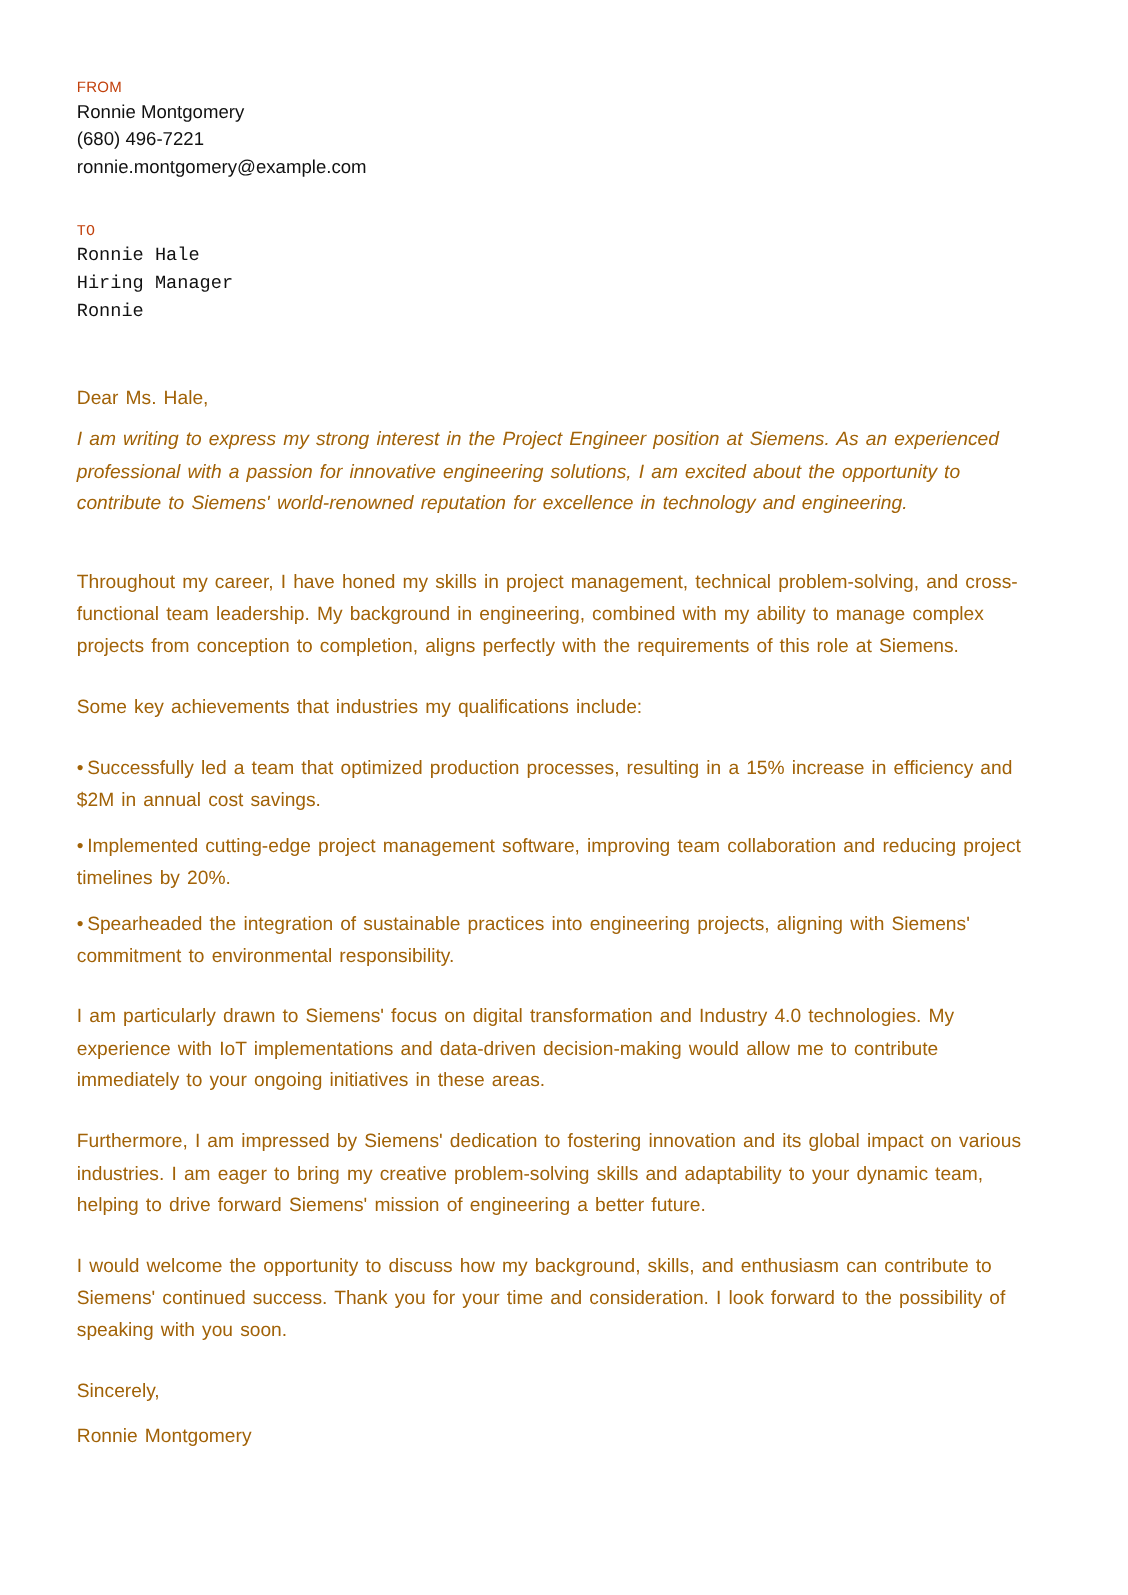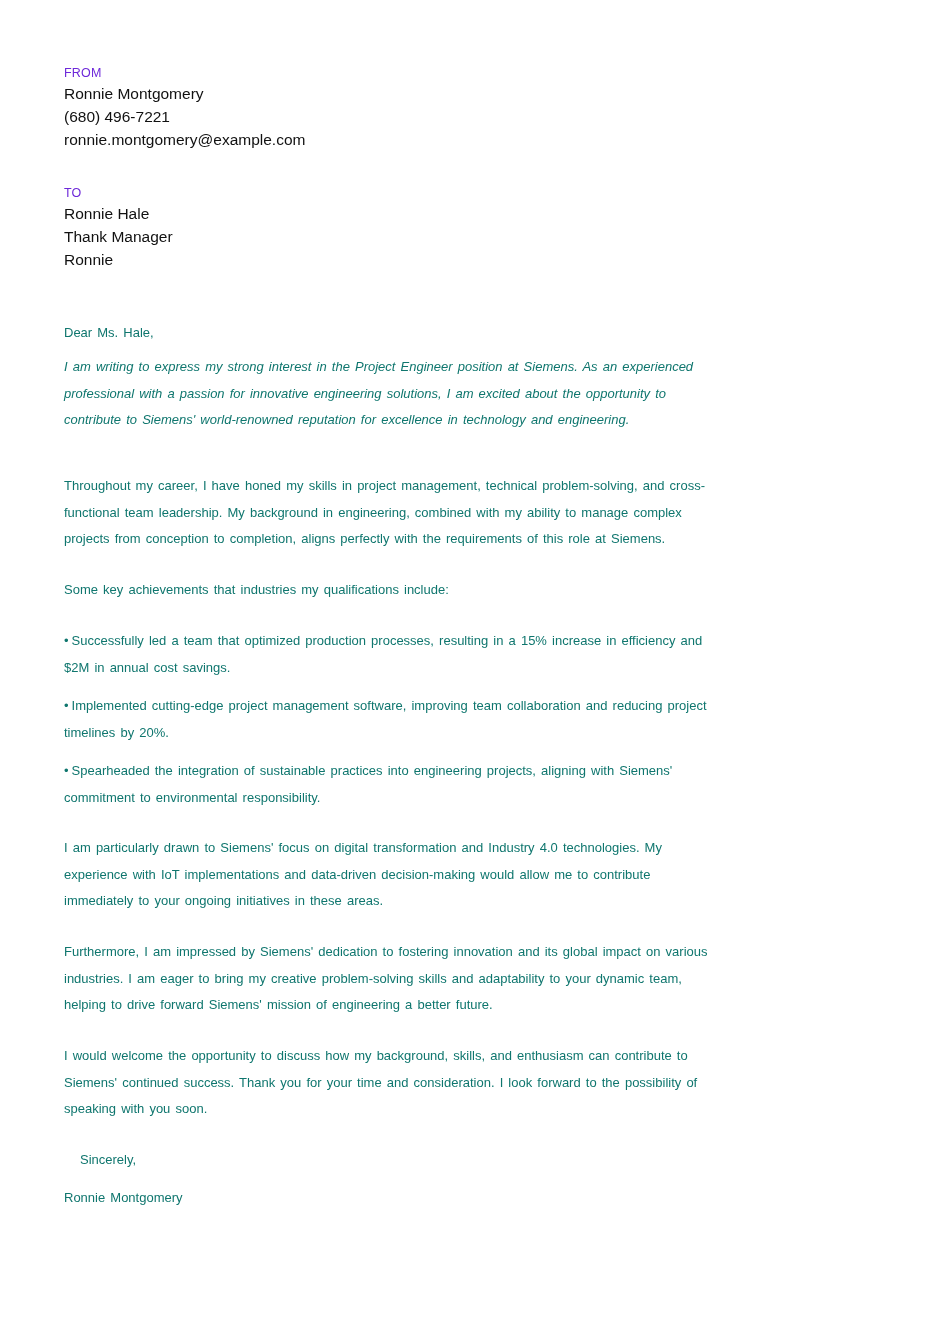--- a/index.html
+++ b/index.html
@@ -15,70 +15,70 @@
       font-family: "Liberation Sans", sans-serif;
     }
     .page {
       position: absolute;
       left: 64px;
       top: 64px;
       width: 840px;
     }
     .block-label {
       font-size: 12.5px;
-      color: #6d28d9;
+      color: #c2410c;
       line-height: 18px;
       letter-spacing: 0.2px;
     }
     .block-line {
       font-size: 15.5px;
       color: #111111;
       line-height: 23px;
     }
     .from-block { margin-top: 0; }
-    .to-block { margin-top: 33px; }
+    .to-block { margin-top: 33px; font-family: Liberation Mono, monospace; }
     .body-text {
-      font-size: 13px;
-      color: #0f766e;
+      font-size: 16px;
+      color: #a16207;
       line-height: 26.7px;
       word-spacing: 1.5px;
       white-space: pre-line;
       margin: 0;
     }
     .salutation { position: absolute; top: 256px; left: 0; }
     .para { position: absolute; left: 0; width: 840px; }
     .p1 { top: 290px; font-style: italic; }
     .p2 { top: 409px; }
     .p3 { top: 513px; }
     .b1 { top: 564px; }
     .b2 { top: 629px; }
     .b3 { top: 694px; }
     .p4 { top: 771px; }
     .p5 { top: 875px; }
     .p6 { top: 979px; }
-    .closing { top: 1083px; margin-left: 16px; }
+    .closing { top: 1083px; }
     .signature { top: 1121px; }
     .bullet-dot { margin-right: 3px; }
   </style>
 </head>
 <body>
 
 <div class="page">
 
   <div class="from-block">
     <div class="block-label">FROM</div>
     <div class="block-line">Ronnie Montgomery</div>
     <div class="block-line">(680) 496-7221</div>
     <div class="block-line">ronnie.montgomery@example.com</div>
   </div>
 
   <div class="to-block">
     <div class="block-label">TO</div>
     <div class="block-line">Ronnie Hale</div>
-    <div class="block-line">Thank Manager</div>
+    <div class="block-line">Hiring Manager</div>
     <div class="block-line">Ronnie</div>
   </div>
 
   <p class="body-text salutation">Dear Ms. Hale,</p>
 
   <p class="body-text para p1">I am writing to express my strong interest in the Project Engineer position at Siemens. As an experienced
 professional with a passion for innovative engineering solutions, I am excited about the opportunity to
 contribute to Siemens' world-renowned reputation for excellence in technology and engineering.</p>
   <p class="body-text para p2">Throughout my career, I have honed my skills in project management, technical problem-solving, and cross-
 functional team leadership. My background in engineering, combined with my ability to manage complex

